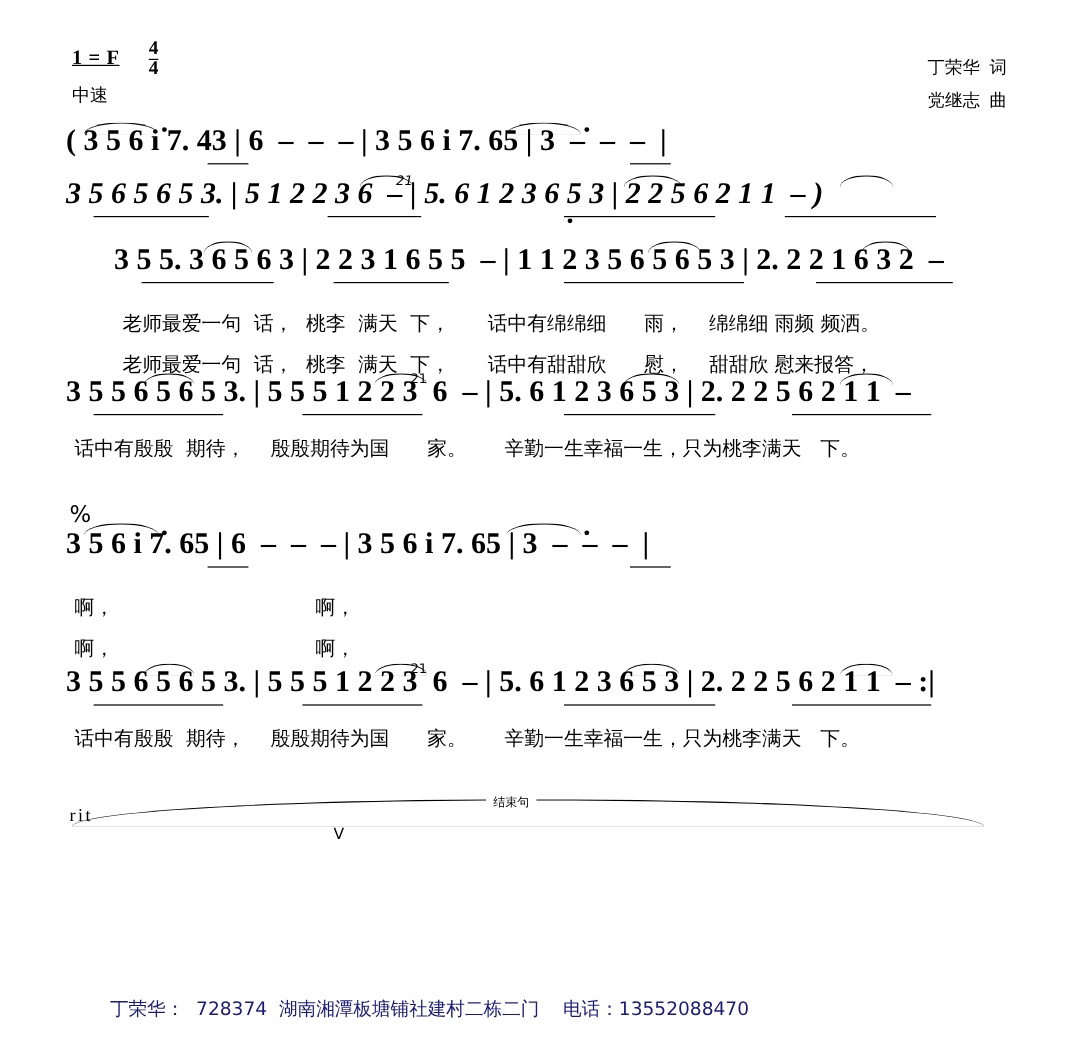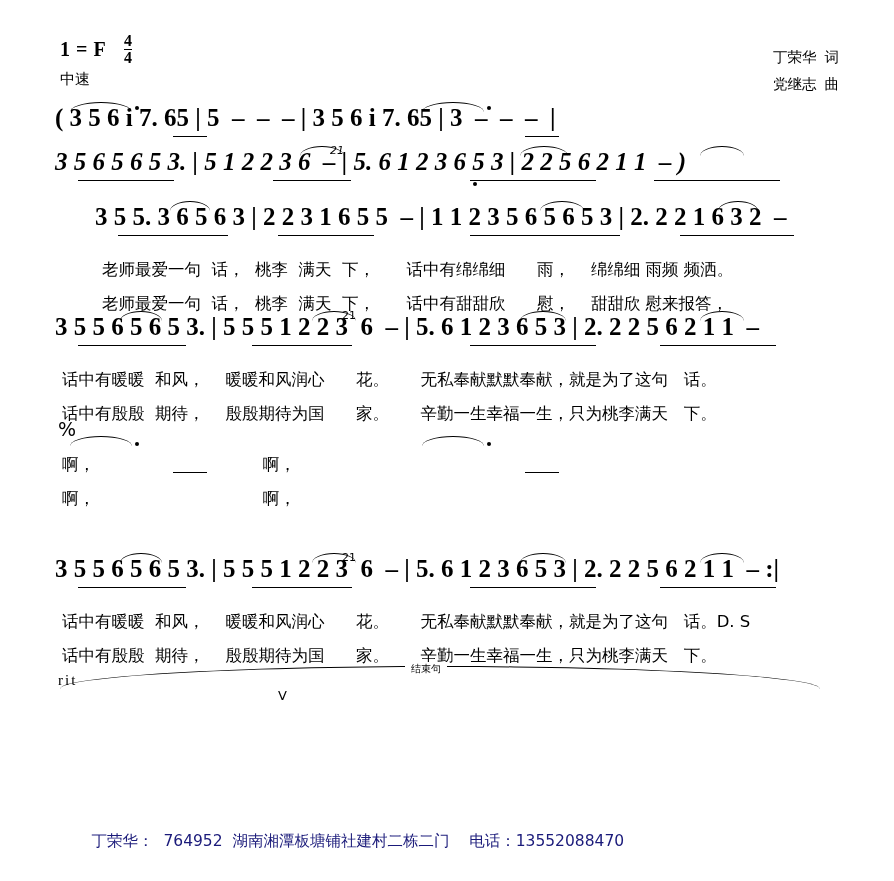--- a/index.html
+++ b/index.html
@@ -18,23 +18,24 @@
   .sheet {
     position: relative;
     width: 894px;
     height: 881px;
   }
   
   .key-block {
     position: absolute;
     left: 60px;
     top: 38px;
-    font-size: 20px;
+    font-size: 17px;
     font-weight: bold;
     font-family: "Liberation Serif", serif;
+    text-decoration: underline;
   }
   .key-line { letter-spacing: 0.5px; }
   .tempo-mark {
     position: absolute;
     left: 60px;
     top: 70px;
     font-size: 15px;
     font-family: "DejaVu Sans", sans-serif;
   }
   .meter {
@@ -181,21 +182,21 @@
     <div>
       <span class="cr-name">丁荣华</span><span>词</span>
     </div>
     <div>
       <span class="cr-name">党继志</span><span>曲</span>
     </div>
   </div>
 
   <div class="system" style="top:104px;">
     <div class="notes">
-      <span class="seg" style="left:55px;">( 3 5 6 i 7. 65 | 5  –  –  – | 3 5 6 i 7. 65 | 3  –  –  –  |</span>
+      <span class="seg" style="left:55px;">( 3 5 6 i 7. 43 | 6  –  –  – | 3 5 6 i 7. 65 | 3  –  –  –  |</span>
     </div>
 
     <div class="beam" style="left:173px; top:32px; width:34px;"></div>
     <div class="beam" style="left:525px; top:32px; width:34px;"></div>
 
     <div class="dot-above" style="left:135px; top:2px;"></div>
     <div class="dot-above" style="left:487px; top:2px;"></div>
 
     <div class="slur" style="left:70px; top:-2px; width:62px;"></div>
     <div class="slur" style="left:422px; top:-2px; width:62px;"></div>
@@ -241,30 +242,30 @@
     </div>
     <div class="beam" style="left:78px; top:32px; width:108px;"></div>
     <div class="beam" style="left:252px; top:32px; width:100px;"></div>
     <div class="beam" style="left:470px; top:32px; width:126px;"></div>
     <div class="beam" style="left:660px; top:32px; width:116px;"></div>
     <div class="slur" style="left:120px; top:-2px; width:42px;"></div>
     <div class="slur" style="left:312px; top:-2px; width:44px;"></div>
     <div class="slur" style="left:520px; top:-2px; width:46px;"></div>
     <div class="slur" style="left:700px; top:-2px; width:44px;"></div>
     <div class="tri" style="left:342px; top:-4px;">21</div>
-    <div class="lyr" style="margin-top:14px;">
-      <span class="seg" style="left:62px;">话中有暖暖  和风，    暖暖和风润心      花。      无私奉献默默奉献，就是为了这句   话。</span>
-    </div>
     <div class="lyr" style="margin-top:8px;">
       <span class="seg" style="left:62px;">话中有殷殷  期待，    殷殷期待为国      家。      辛勤一生幸福一生，只为桃李满天   下。</span>
     </div>
   </div>
 
   <div class="segno" style="left:58px; top:418px;">%</div>
   <div class="system" style="top:440px;">
+    <div class="notes">
+      <span class="seg" style="left:55px;">3 5 6 i 7. 65 | 6  –  –  – | 3 5 6 i 7. 65 | 3  –  –  –  |</span>
+    </div>
     <div class="beam" style="left:173px; top:32px; width:34px;"></div>
     <div class="beam" style="left:525px; top:32px; width:34px;"></div>
     <div class="dot-above" style="left:135px; top:2px;"></div>
     <div class="dot-above" style="left:487px; top:2px;"></div>
     <div class="slur" style="left:70px; top:-4px; width:62px;"></div>
     <div class="slur" style="left:422px; top:-4px; width:62px;"></div>
     <div class="lyr" style="margin-top:14px;">
       <span class="seg" style="left:62px;">啊，                                啊，</span>
     </div>
     <div class="lyr" style="margin-top:8px;">
@@ -278,34 +279,31 @@
     </div>
     <div class="beam" style="left:78px; top:32px; width:108px;"></div>
     <div class="beam" style="left:252px; top:32px; width:100px;"></div>
     <div class="beam" style="left:470px; top:32px; width:126px;"></div>
     <div class="beam" style="left:660px; top:32px; width:116px;"></div>
     <div class="slur" style="left:120px; top:-2px; width:42px;"></div>
     <div class="slur" style="left:312px; top:-2px; width:44px;"></div>
     <div class="slur" style="left:520px; top:-2px; width:46px;"></div>
     <div class="slur" style="left:700px; top:-2px; width:44px;"></div>
     <div class="tri" style="left:342px; top:-4px;">21</div>
-    <div class="lyr" style="margin-top:14px;">
-      <span class="seg" style="left:62px;">话中有暖暖  和风，    暖暖和风润心      花。      无私奉献默默奉献，就是为了这句   话。D. S</span>
-    </div>
     <div class="lyr" style="margin-top:8px;">
       <span class="seg" style="left:62px;">话中有殷殷  期待，    殷殷期待为国      家。      辛勤一生幸福一生，只为桃李满天   下。</span>
     </div>
   </div>
 
   <div class="rit" style="left:58px; top:672px;">rit</div>
   <div class="slur-big" style="left:60px; top:666px; width:760px; height:22px;"></div>
   <div class="ending-label" style="left:405px; top:662px; background:#fff; padding:0 6px;">结束句</div>
   <div class="vmark" style="left:278px; top:688px;">V</div>
 
 
   <div class="footer" style="top:792px;">
     <div class="f-row">
-      <span>丁荣华：</span><span>  </span><span>764952</span><span>  </span><span>湖南湘潭板塘铺社建村二栋二门</span><span>    </span><span>电话：</span><span>13552088470</span>
+      <span>丁荣华：</span><span>  </span><span>728374</span><span>  </span><span>湖南湘潭板塘铺社建村二栋二门</span><span>    </span><span>电话：</span><span>13552088470</span>
     </div>
 
   </div>
 
 </div>
 
 </body></html>

